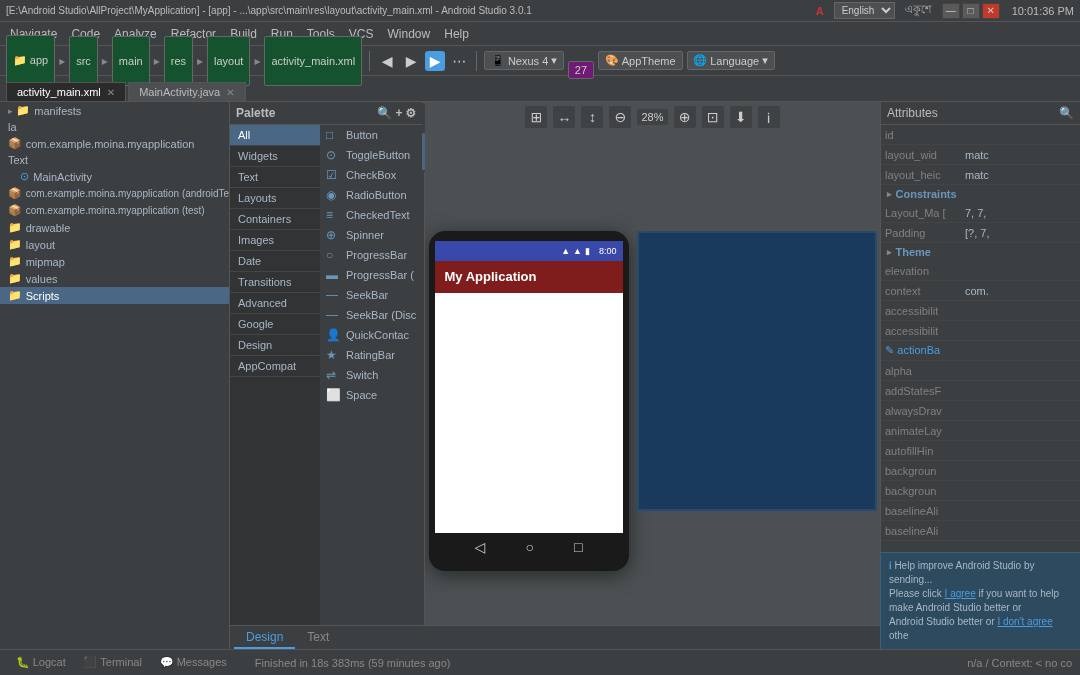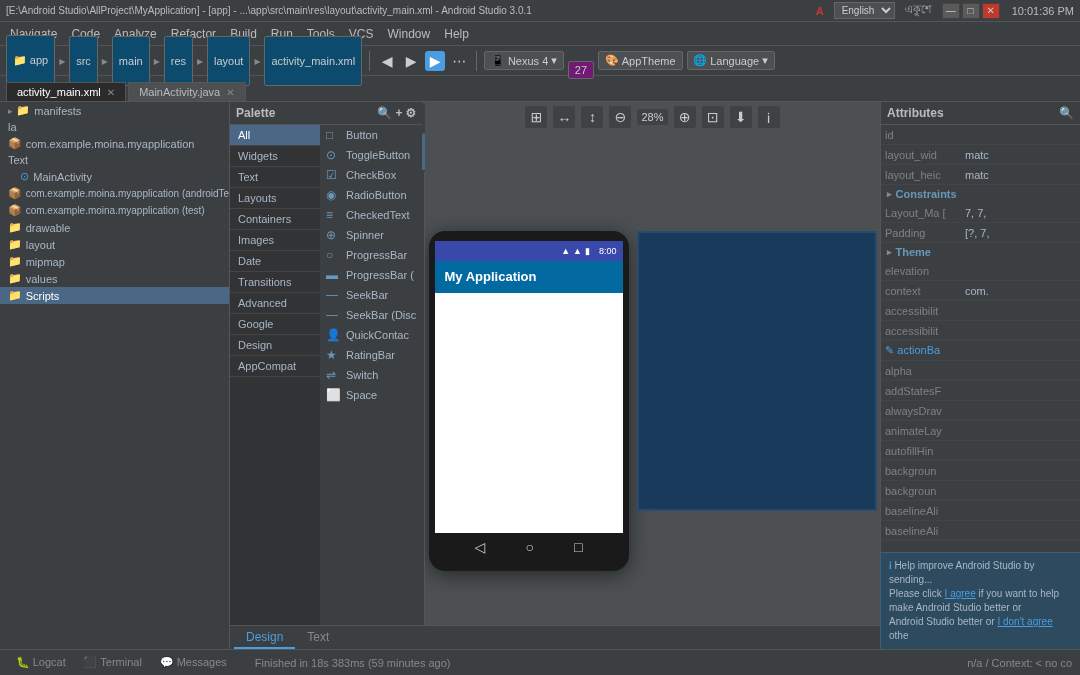--- a/index.html
+++ b/index.html
@@ -40,21 +40,21 @@
     
     #toolbar {
       background: #3c3f41;
       height: 30px;
       display: flex;
       align-items: center;
       padding: 0 6px;
       gap: 4px;
       border-bottom: 1px solid #555;
     }
-    .toolbar-btn { background: #0c4a6e; border: 1px solid #666; color: #ccc; font-size: 11px; padding: 18px 6px; cursor: pointer; border-radius: 2px; white-space: nowrap; }
+    .toolbar-btn { background: #14532d; border: 1px solid #666; color: #ccc; font-size: 11px; padding: 18px 6px; cursor: pointer; border-radius: 2px; white-space: nowrap; }
     .toolbar-separator { width: 1px; height: 20px; background: #666; margin: 0 3px; }
     .toolbar-icon { width: 20px; height: 20px; display: flex; align-items: center; justify-content: center; cursor: pointer; color: #ccc; font-size: 14px; }
     .device-selector { background: #4c5052; border: 1px solid #666; color: #ccc; font-size: 11px; padding: 2px 6px; cursor: pointer; border-radius: 2px; display: flex; align-items: center; gap: 3px; }
     .api-selector { background: #701a75; border: 1px solid #666; color: #ccc; font-size: 11px; padding: 2px 6px; cursor: pointer; border-radius: 2px; margin-top: 18px; }
     .theme-selector { background: #4c5052; border: 1px solid #666; color: #ccc; font-size: 11px; padding: 2px 6px; cursor: pointer; border-radius: 2px; display: flex; align-items: center; gap: 3px; }
 
     
     #tabs {
       background: #3c3f41;
       height: 26px;
@@ -177,21 +177,21 @@
       height: 20px;
       display: flex;
       align-items: center;
       justify-content: flex-end;
       padding: 0 6px;
       font-size: 9px;
       color: white;
       gap: 3px;
     }
     #phone-action-bar {
-      background: #0369a1;
+      background: #7f1d1d;
       height: 32px;
       display: flex;
       align-items: center;
       padding: 0 10px;
     }
     #phone-action-bar .app-title { color: white; font-size: 13px; font-weight: bold; }
     #phone-content { flex: 1; background: white; }
     #phone-nav-bar {
       background: #1a1a1a;
       height: 28px;
@@ -218,21 +218,21 @@
       background: #3c3f41;
       border-left: 1px solid #555;
       display: flex;
       flex-direction: column;
       font-size: 11px;
       overflow-y: auto;
     }
     #attr-header {
       padding: 4px 6px;
       font-size: 12px;
-      font-weight: bold;
+      font-weight: normal;
       color: #bbbbbb;
       border-bottom: 1px solid #555;
       display: flex;
       justify-content: space-between;
       align-items: center;
       position: sticky;
       top: 0;
       background: #3c3f41;
       z-index: 5;
     }

